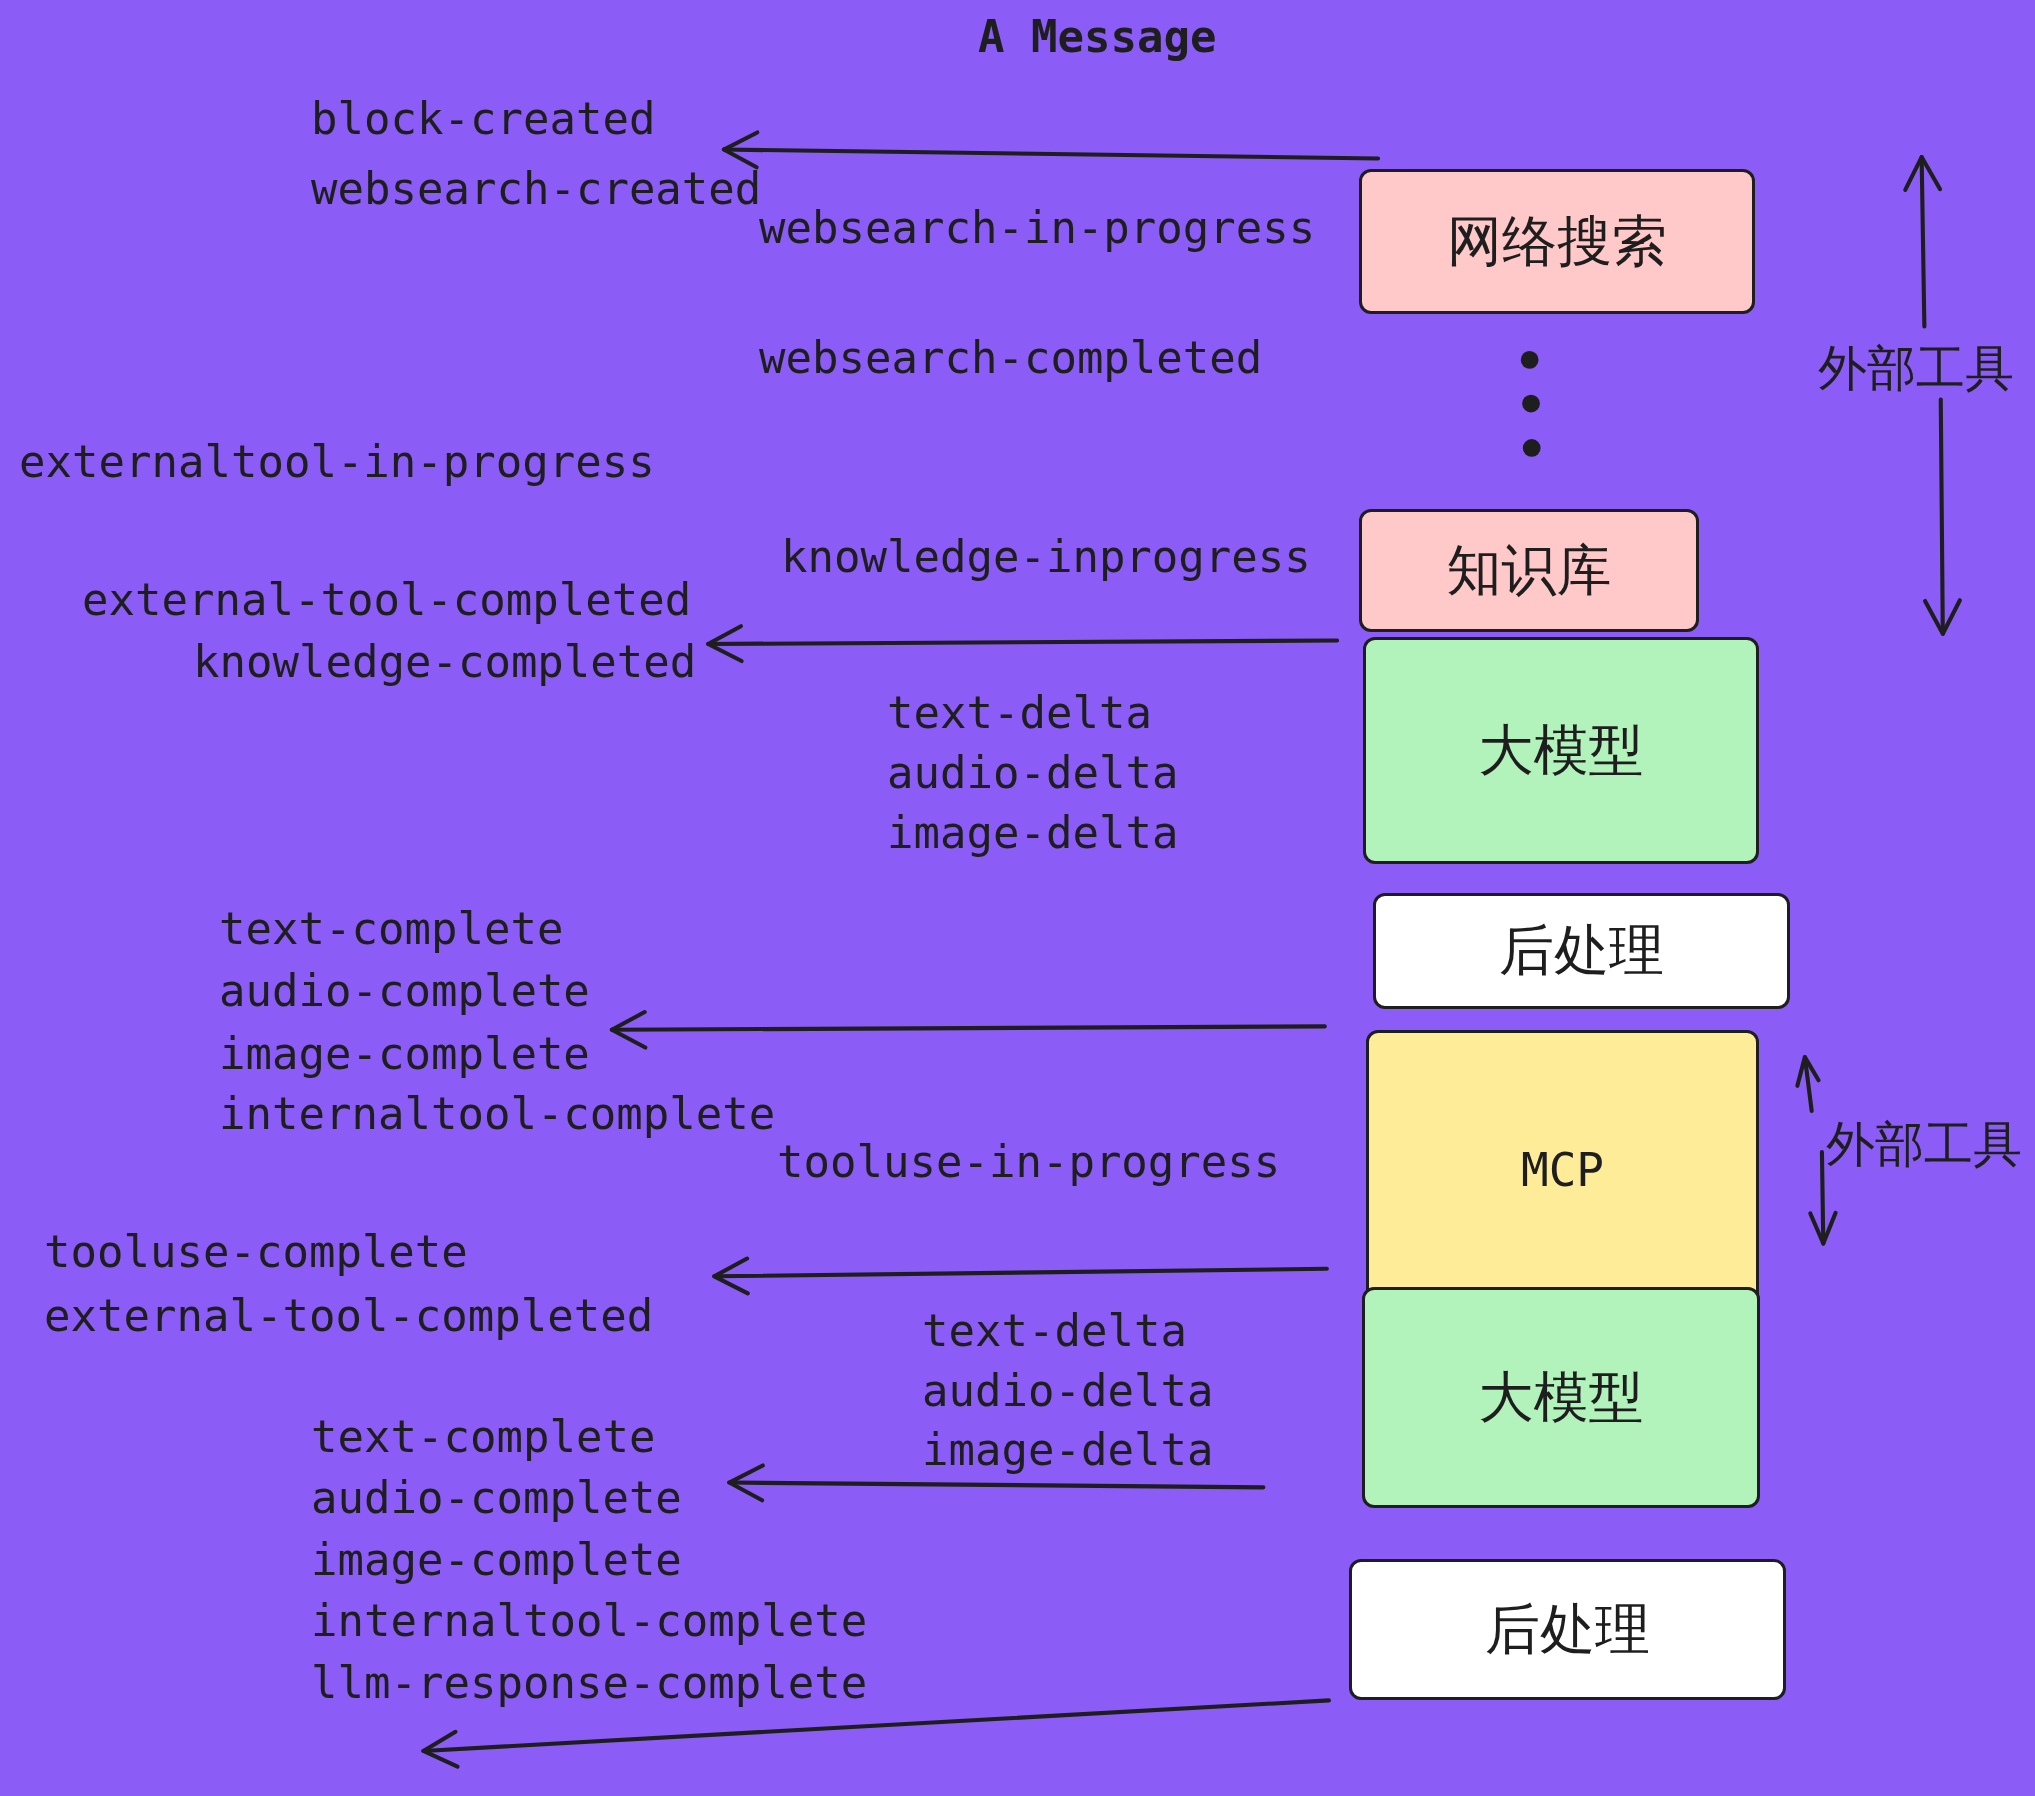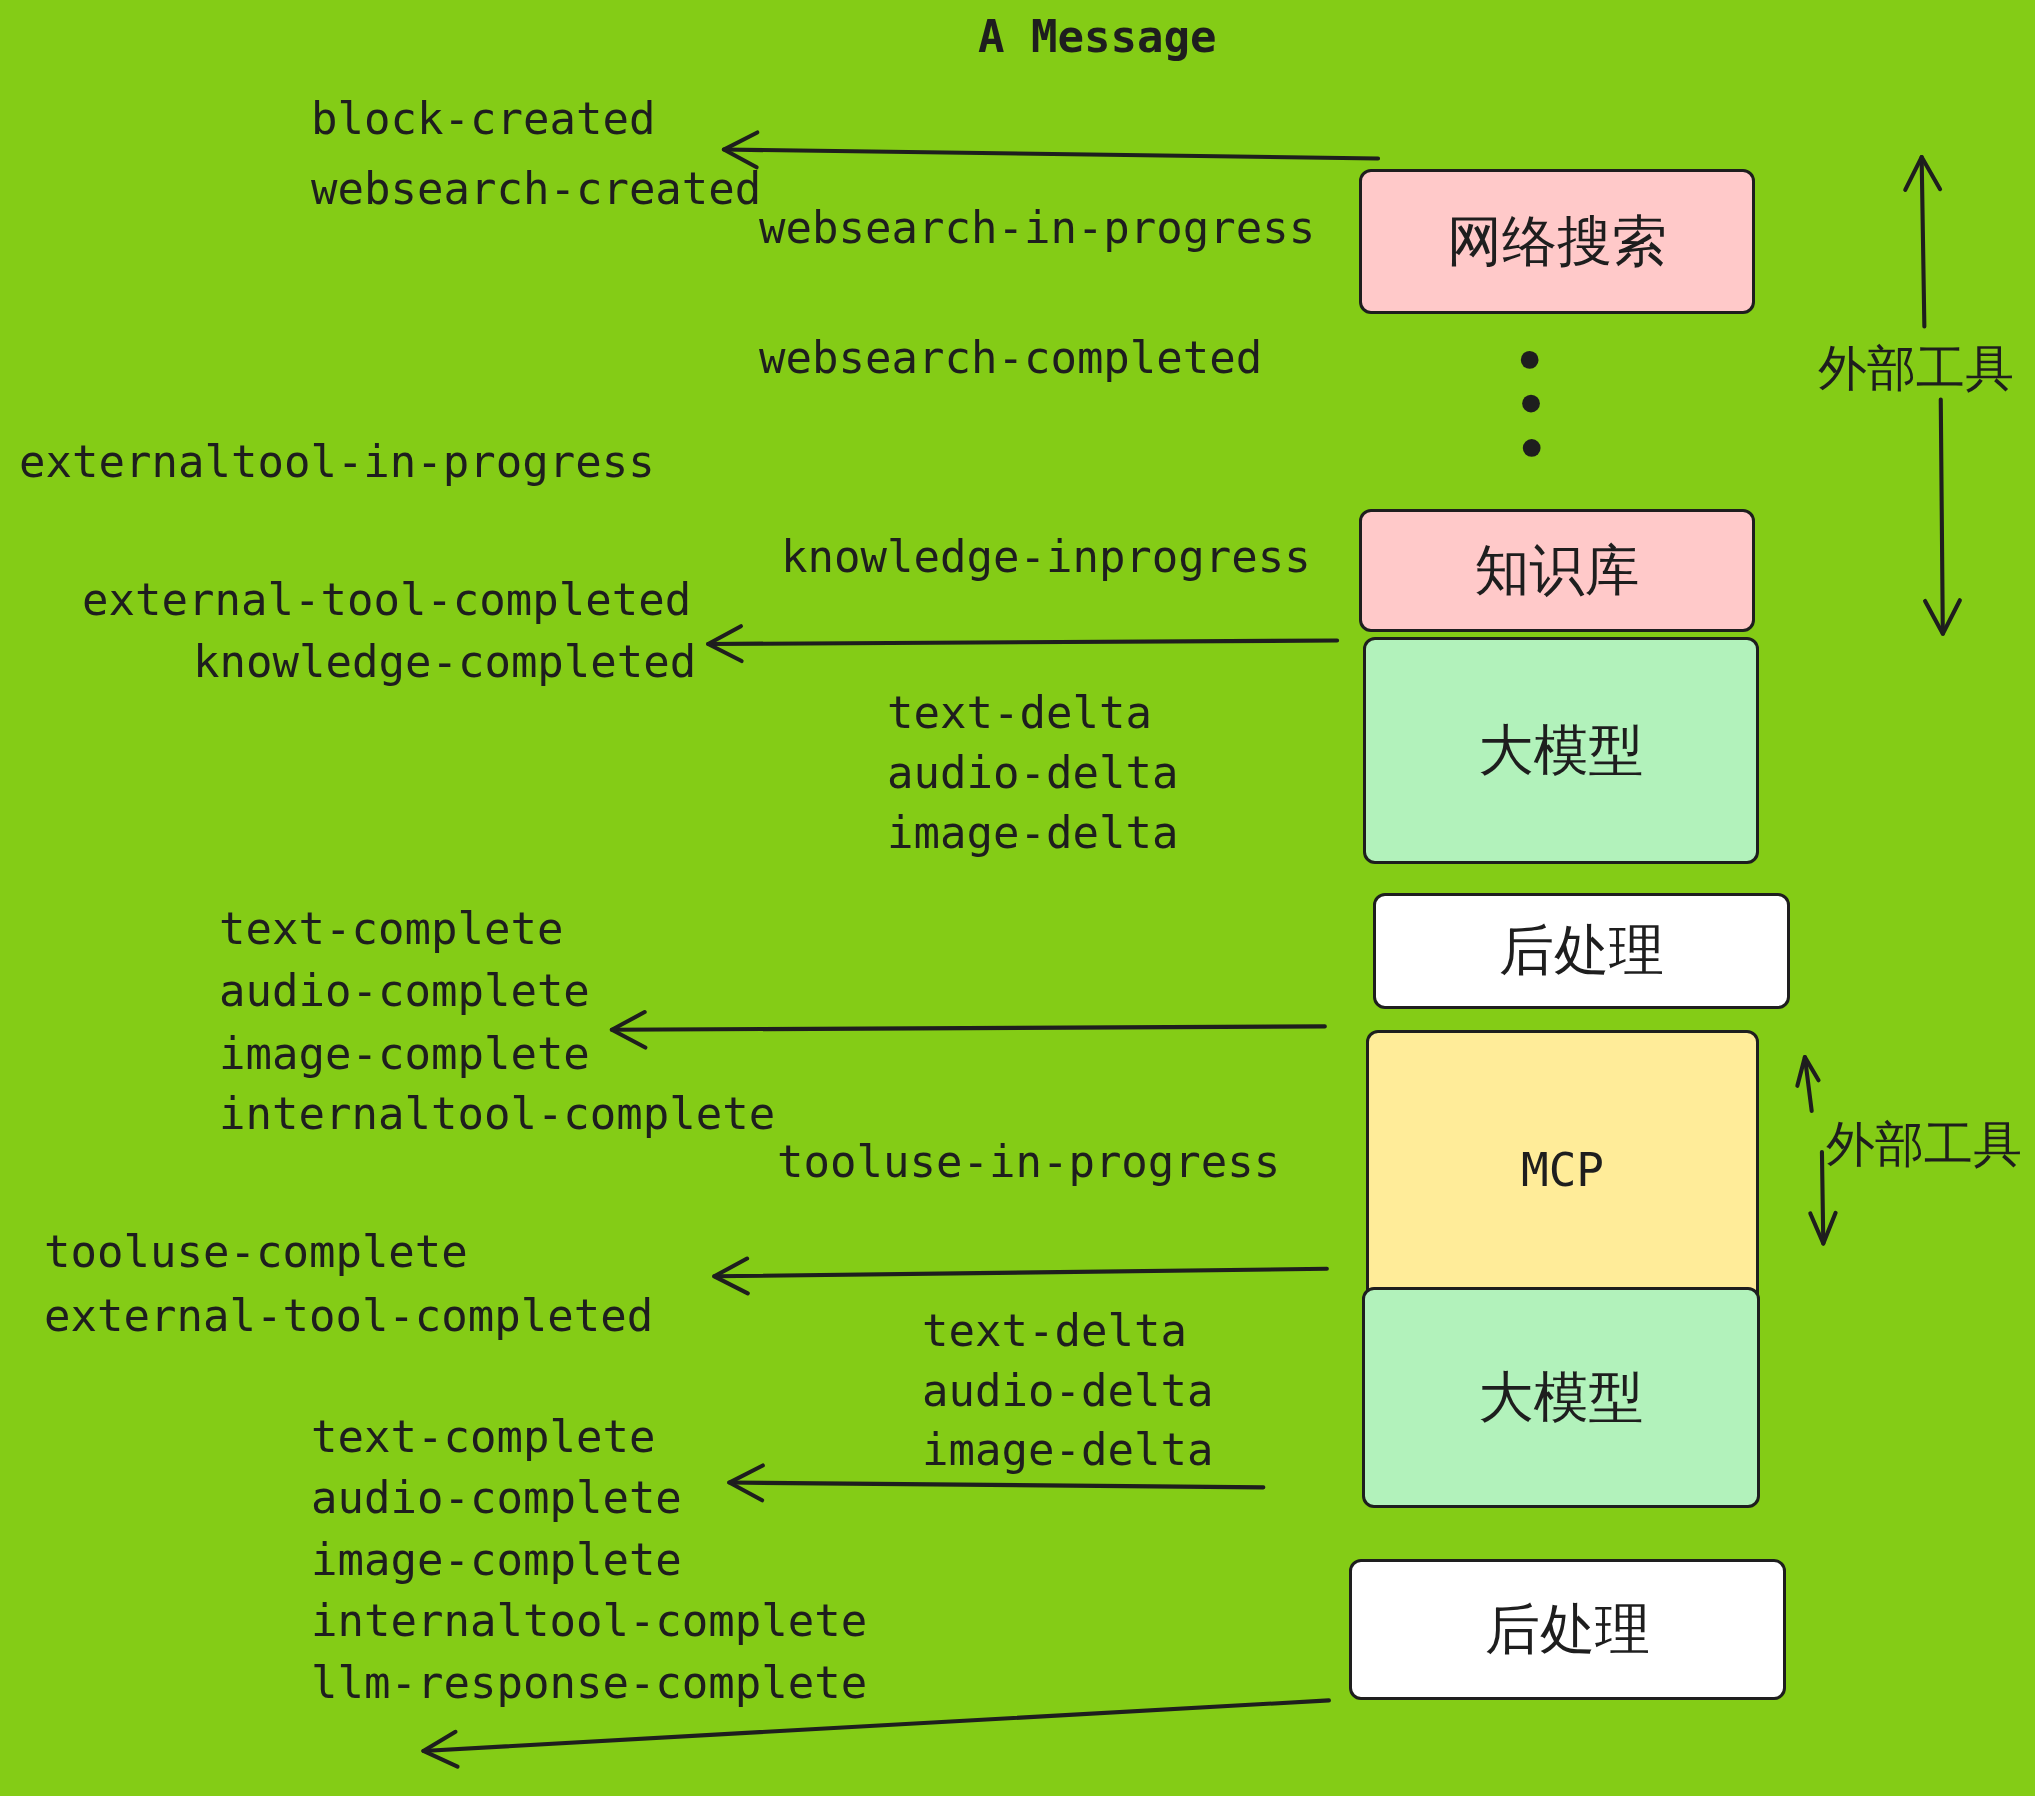--- a/index.html
+++ b/index.html
@@ -1,19 +1,19 @@
 <!DOCTYPE html>
 <html style="font-size:11px"><head>
 <meta charset="utf-8">
 <style>
   html,body{margin:0;padding:0;background:#ffffff;}
   #canvas{
     position:relative;
     width:2035px;height:1796px;
-    background:#84cc16;
+    background:#8b5cf6;
     overflow:hidden;
     font-family:"DejaVu Sans Mono", monospace;
     color:#1e1e1e;
   }
   .arrows{position:absolute;left:0;top:0;width:2035px;height:1796px;}
   .evt{
     position:absolute;
     font-family:"DejaVu Sans Mono", monospace;
     font-size:44px;
     line-height:1.05;
@@ -109,21 +109,21 @@
     <g>
       <circle cx="2240" cy="527" r="13"></circle>
       <circle cx="2242" cy="591" r="13"></circle>
       <circle cx="2243" cy="656" r="13"></circle>
     </g>
   </svg>
 
   <div class="title" style="left:978px;top:11px;">A Message</div>
 
   <div class="box pink" style="left:1359px;top:169px;width:396px;height:145px;">网络搜索</div>
-  <div class="box pink" style="left:1359px;top:509px;width:396px;height:123px;">知识库</div>
+  <div class="box pink" style="left:1359px;top:509px;width:340px;height:123px;">知识库</div>
   <div class="box green" style="left:1363px;top:637px;width:396px;height:227px;">大模型</div>
   <div class="box white" style="left:1373px;top:893px;width:417px;height:116px;">后处理</div>
   <div class="box yellow mono" style="left:1366px;top:1030px;width:393px;height:280px;text-align:center;">MCP</div>
   <div class="box green" style="left:1362px;top:1287px;width:398px;height:221px;">大模型</div>
   <div class="box white" style="left:1349px;top:1559px;width:437px;height:141px;">后处理</div>
 
   <div class="cjk" style="left:1818px;top:336px;">外部工具</div>
   <div class="cjk" style="left:1826px;top:1112px;">外部工具</div>
 
   <div class="evt" style="left:311px;top:96px;">block-created</div>

